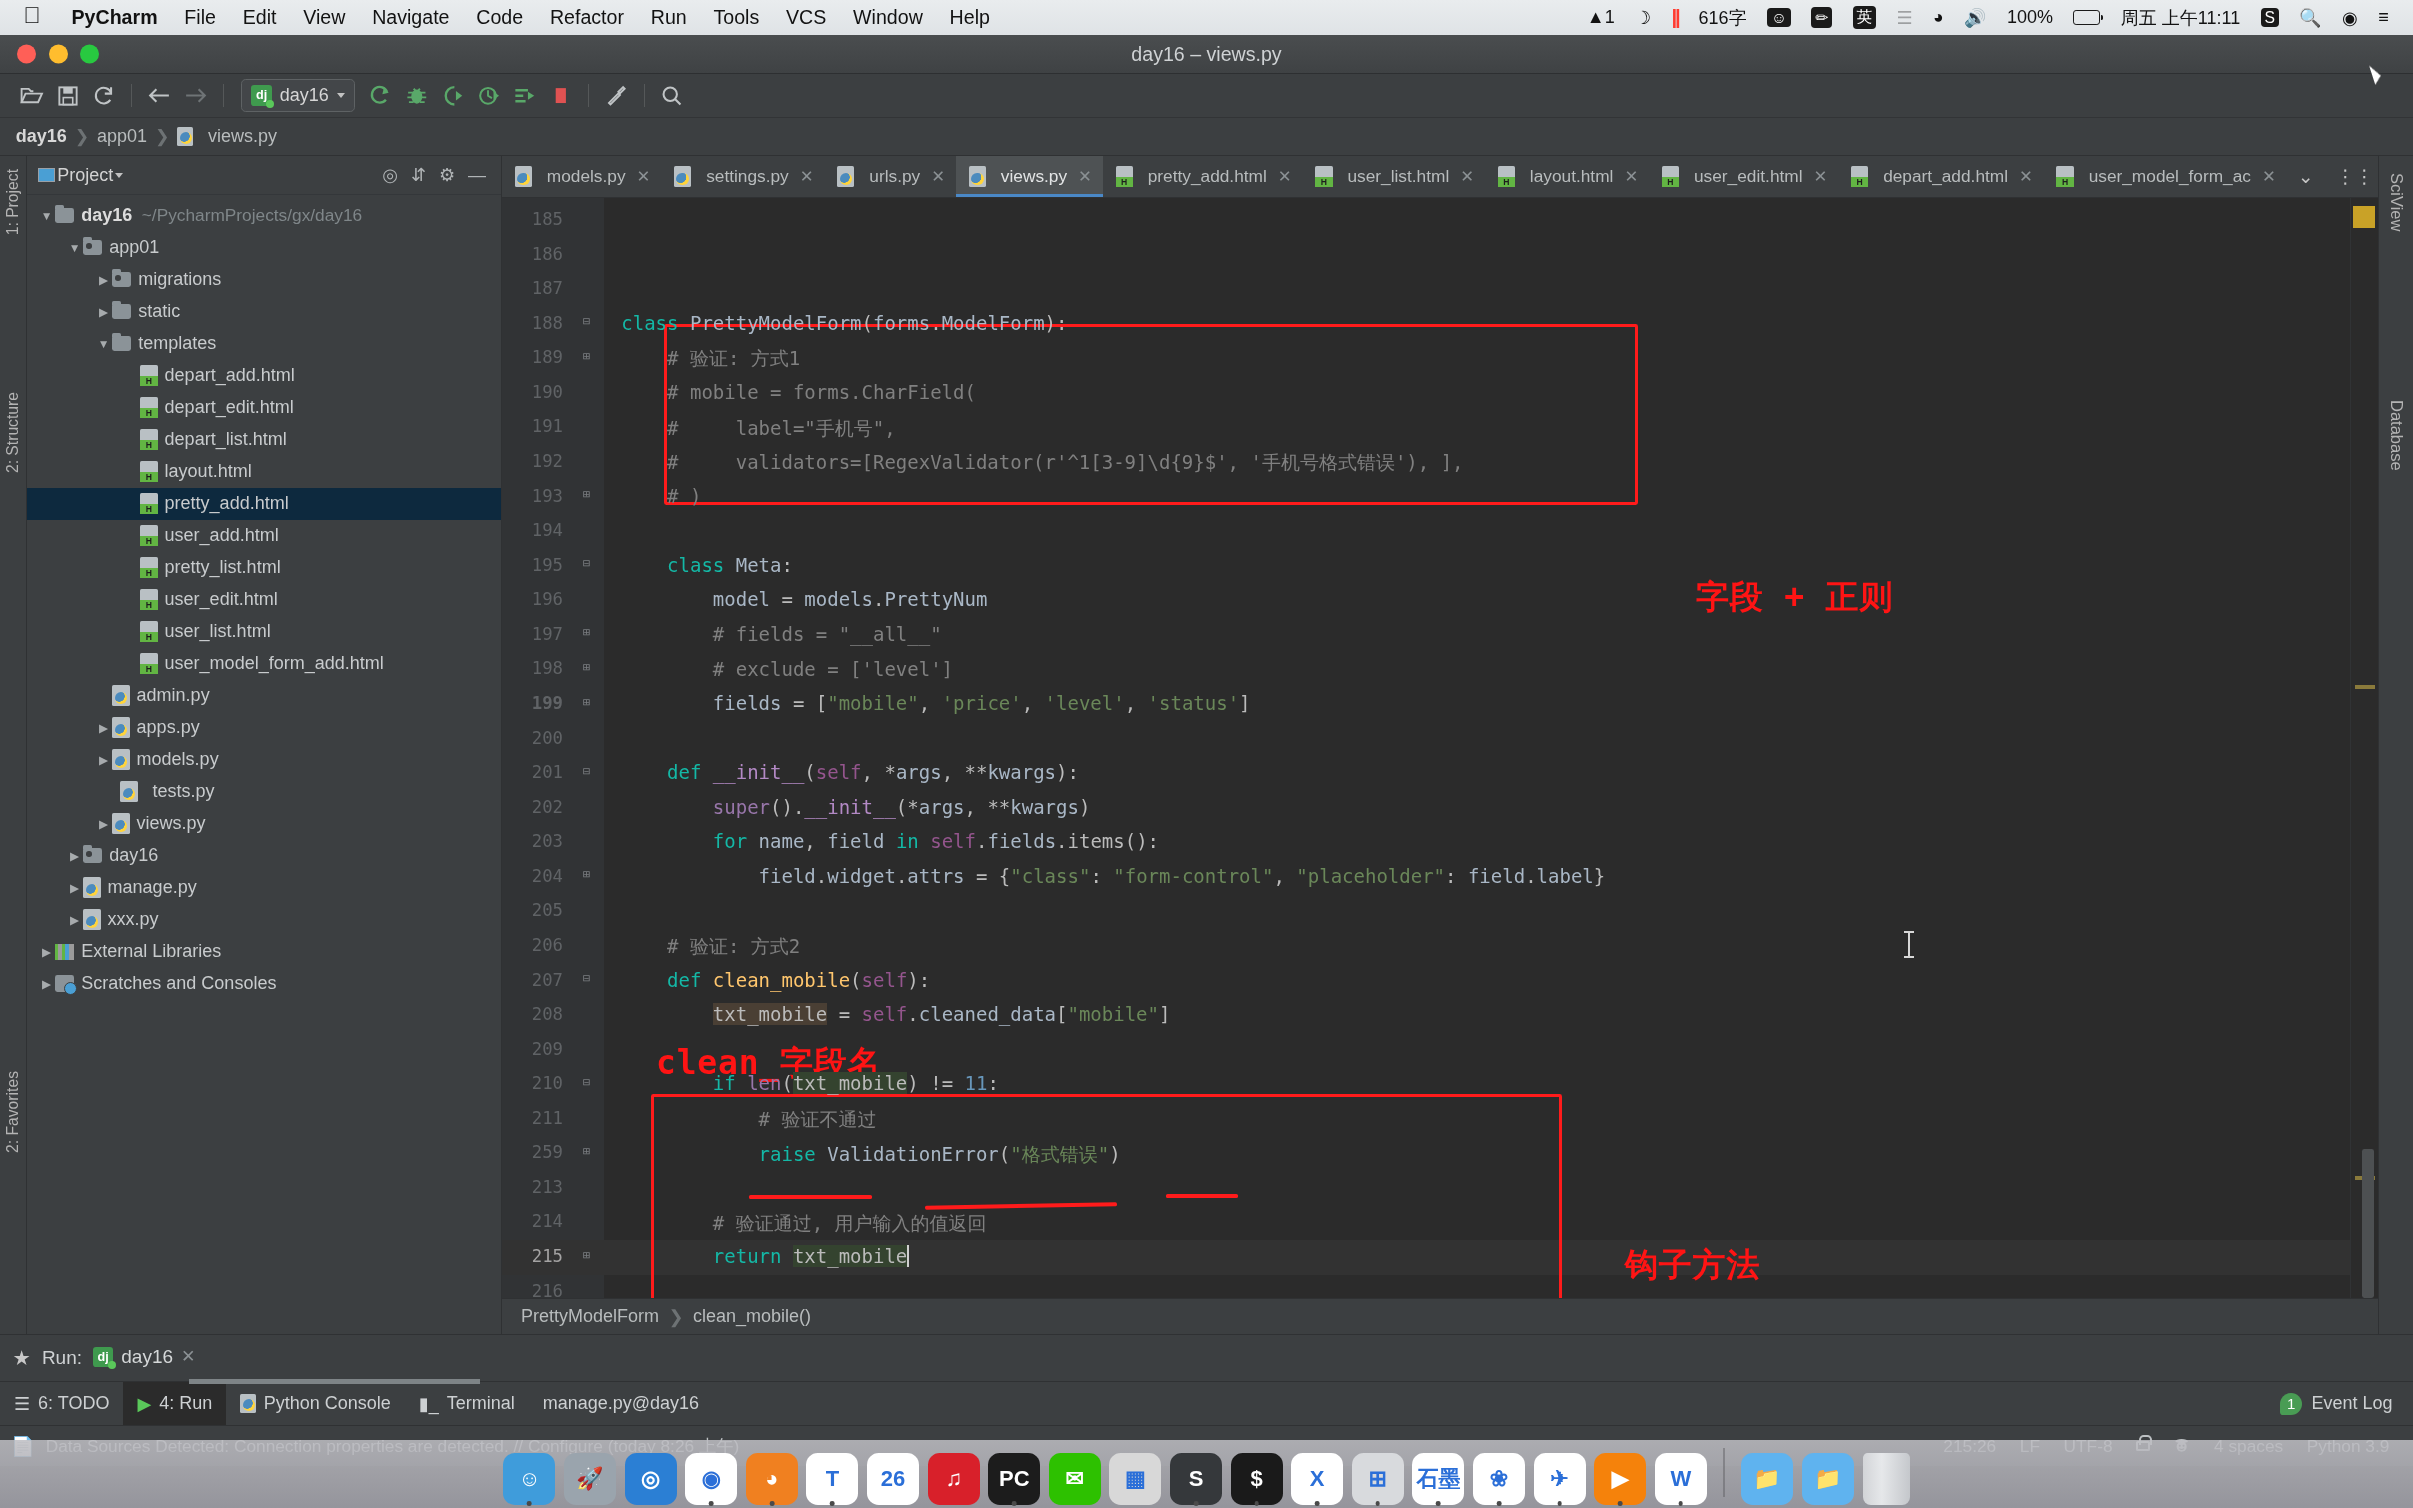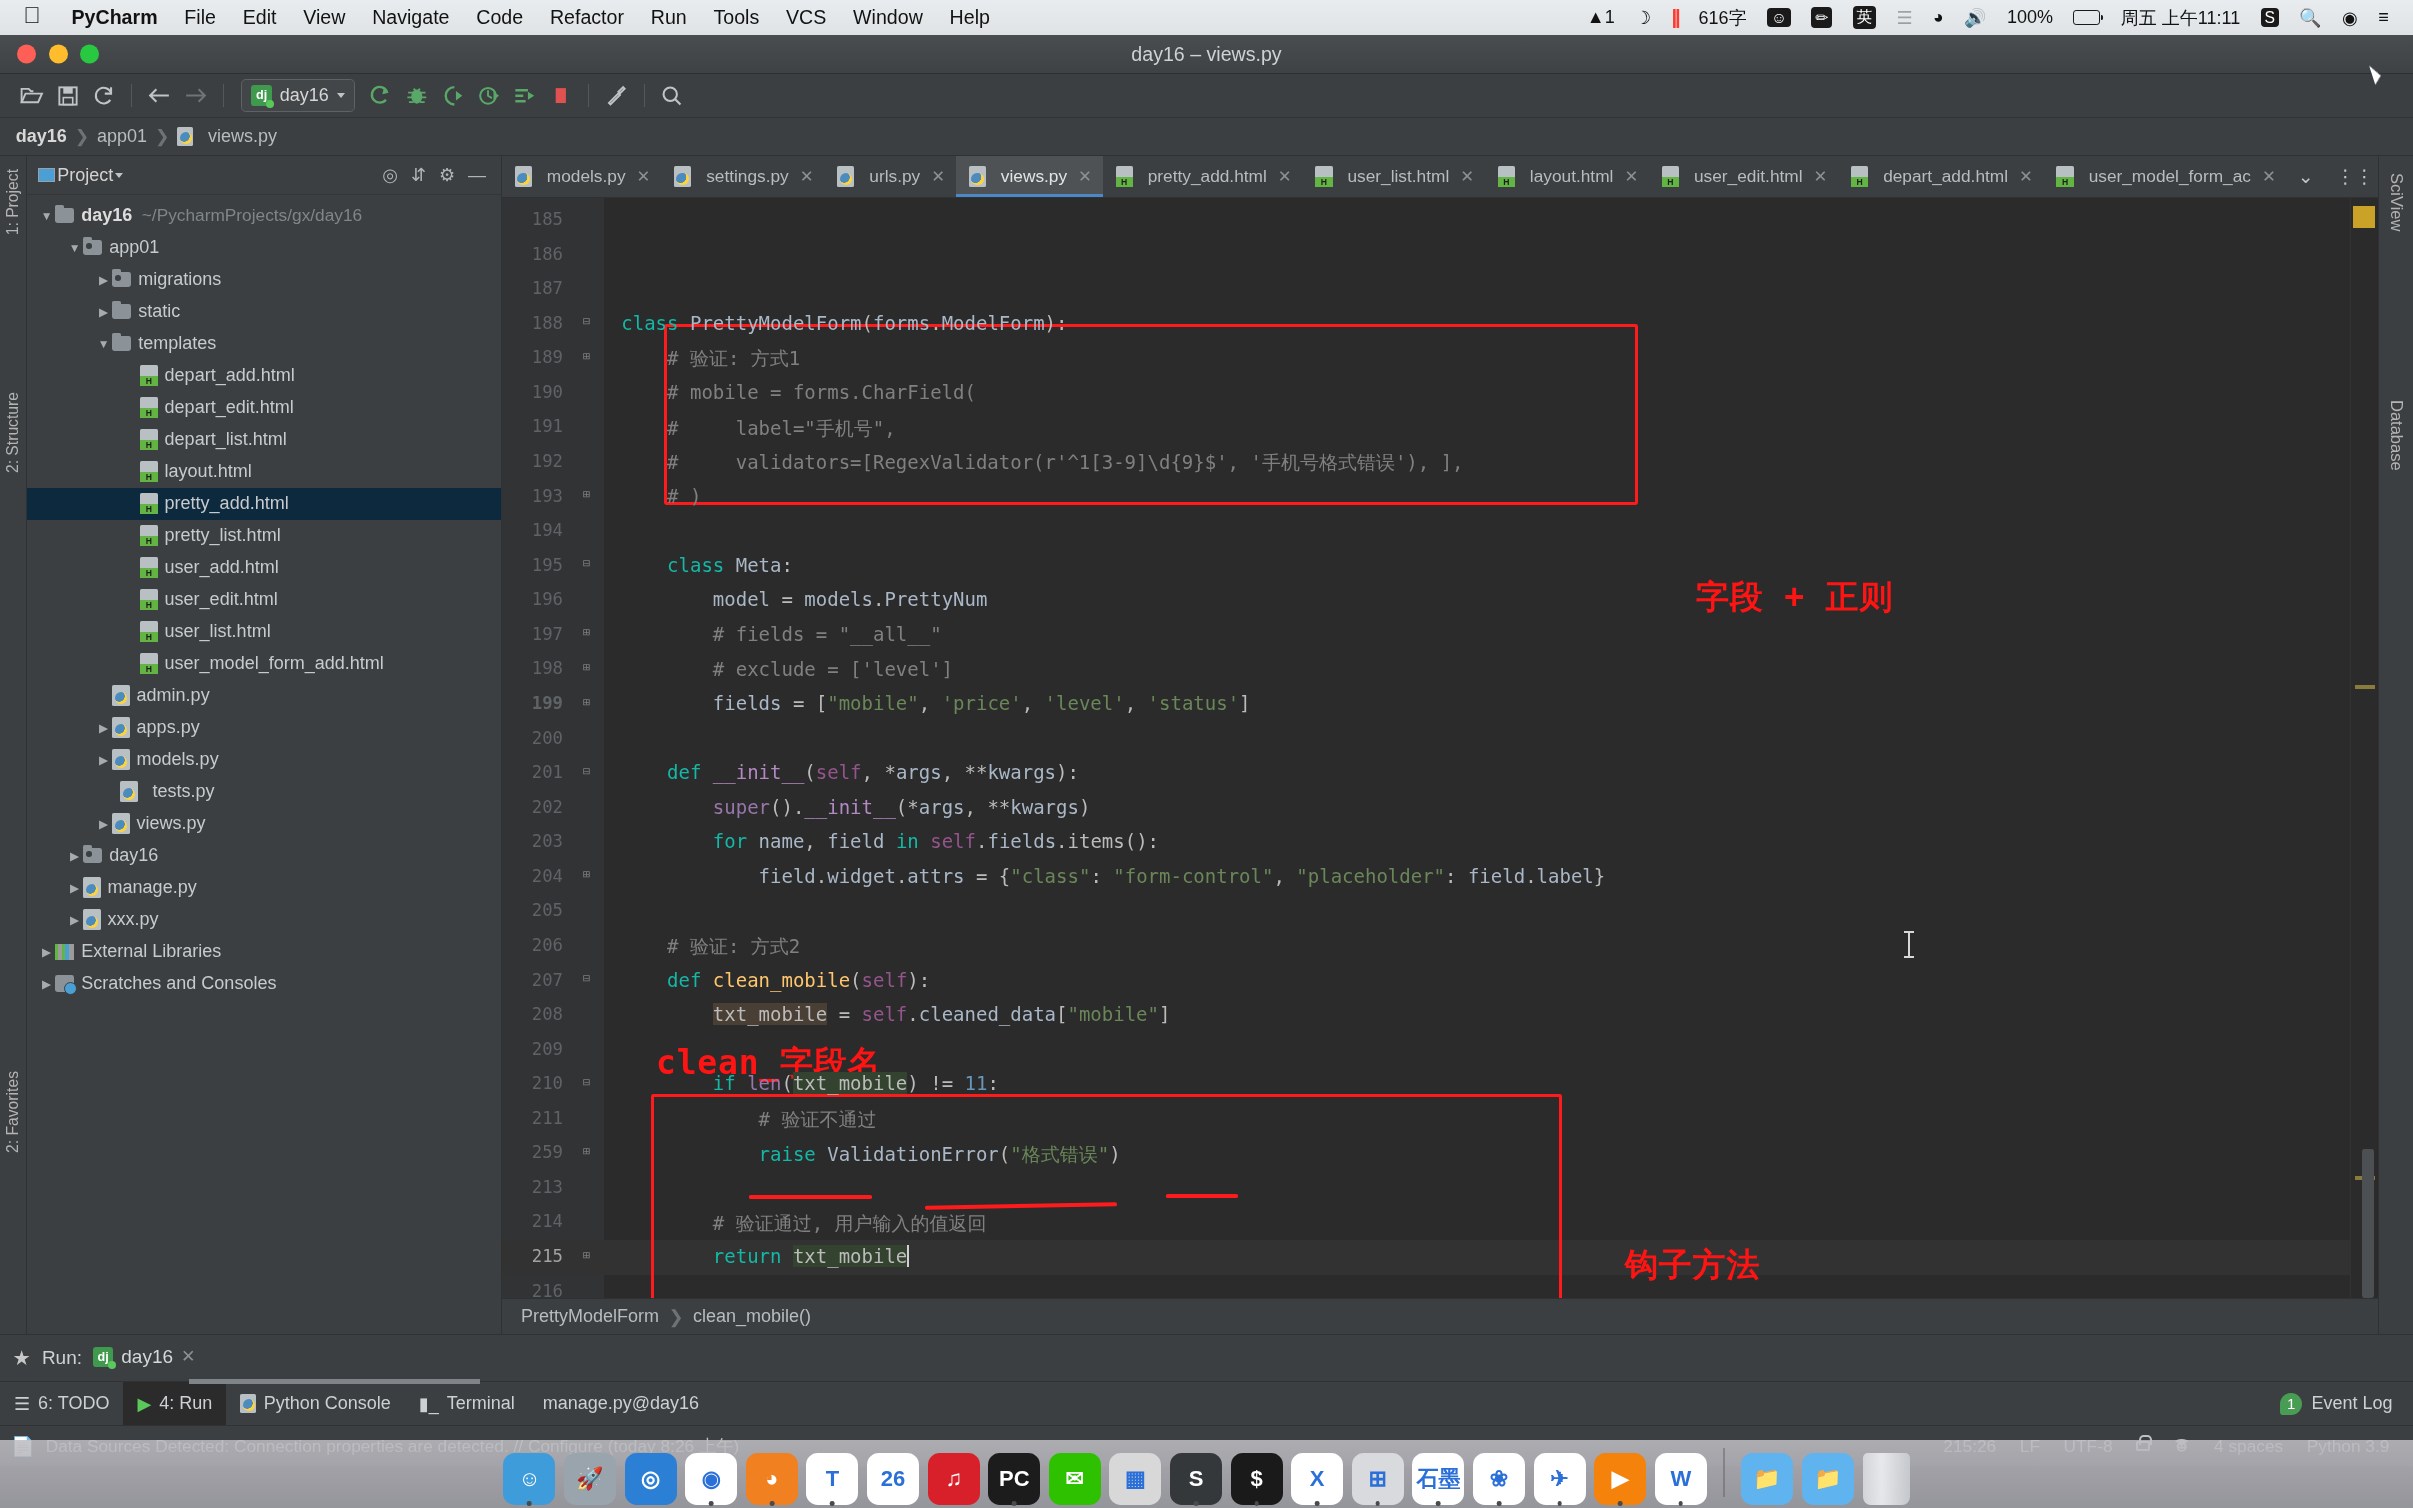--- a/index.html
+++ b/index.html
@@ -406,28 +406,28 @@
               <span class="ic">
                 <span class="htmlf"></span>
               </span>
               <span class="">pretty_add.html</span>
             </div>
             <div class="row" style="padding-left: 96px;">
               <span class="arrow">&nbsp;</span>
               <span class="ic">
                 <span class="htmlf"></span>
               </span>
+              <span class="">user_add.html</span>
+            </div>
+            <div class="row" style="padding-left: 96px;">
+              <span class="arrow">&nbsp;</span>
+              <span class="ic">
+                <span class="htmlf"></span>
+              </span>
               <span class="">pretty_list.html</span>
-            </div>
-            <div class="row" style="padding-left: 96px;">
-              <span class="arrow">&nbsp;</span>
-              <span class="ic">
-                <span class="htmlf"></span>
-              </span>
-              <span class="">user_add.html</span>
             </div>
             <div class="row" style="padding-left: 96px;">
               <span class="arrow">&nbsp;</span>
               <span class="ic">
                 <span class="htmlf"></span>
               </span>
               <span class="">user_edit.html</span>
             </div>
             <div class="row" style="padding-left: 96px;">
               <span class="arrow">&nbsp;</span>

